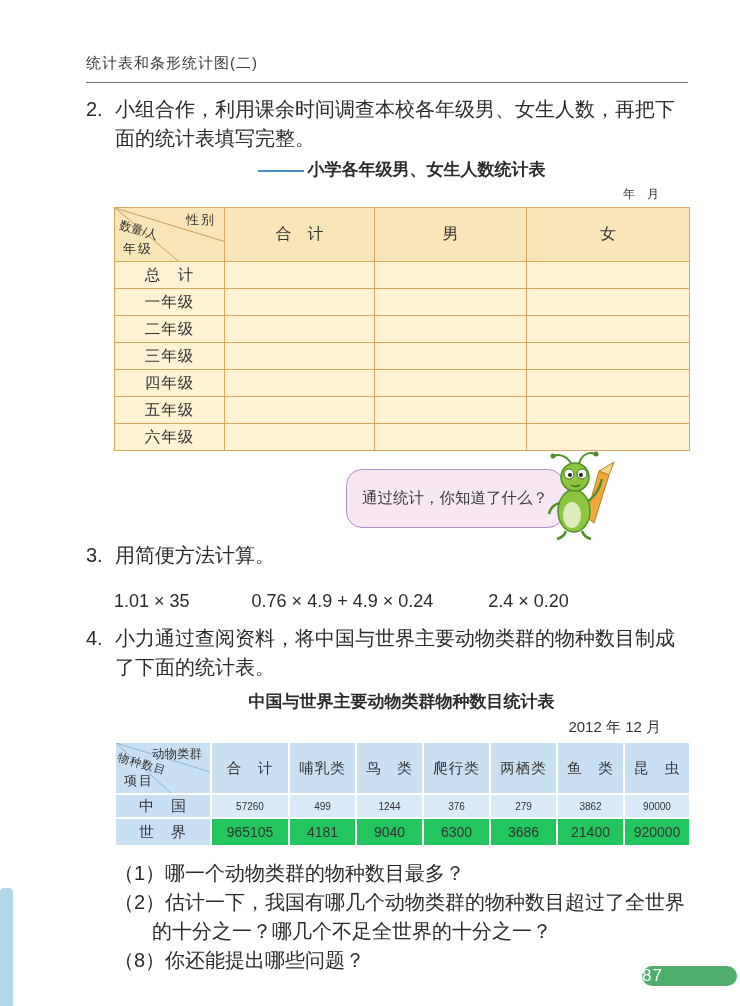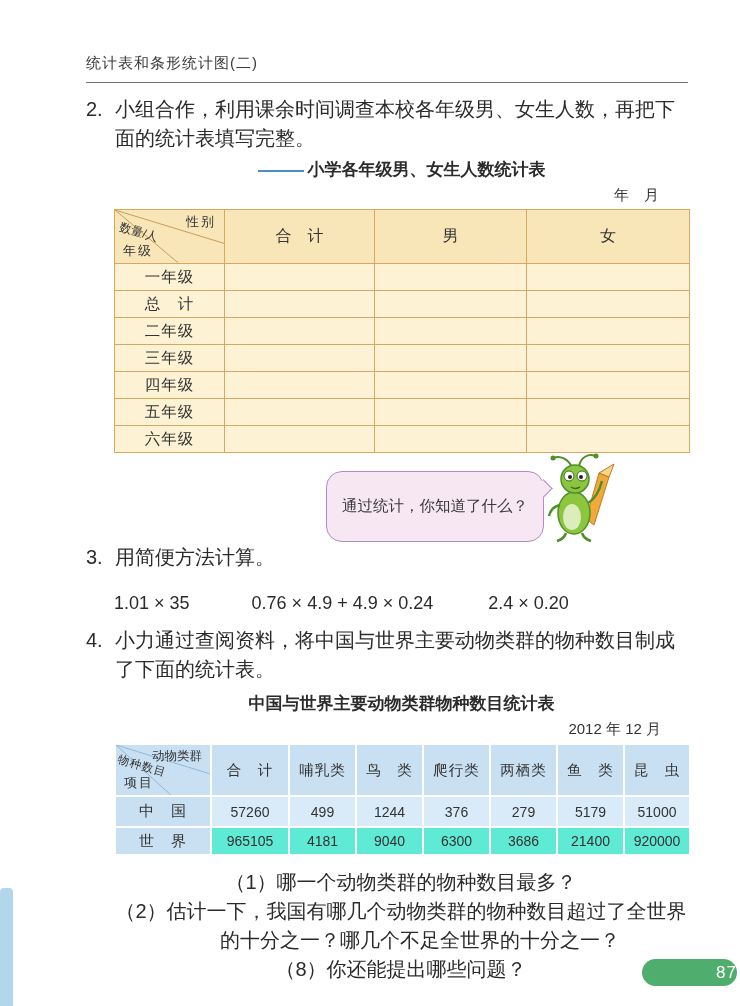--- a/index.html
+++ b/index.html
@@ -16,21 +16,21 @@
   .running-head { text-align: left; font-size: 15px; color: #3a3a3a; letter-spacing: 1px; }
   .rule { border-top: 1px solid #6f6f6f; margin-top: 9px; }
 
   .problem { display: flex; margin-top: 12px; font-size: 20px; line-height: 29px; }
   .pnum { width: 29px; flex: 0 0 29px; }
   .ptext { flex: 1; }
   .ptext .tline { white-space: nowrap; }
 
   .tbl-title { margin-left: 28px; width: 575px; text-align: center; font-size: 17px; font-weight: normal; margin-top: 5px; white-space: nowrap; }
   .blank { display: inline-block; width: 46px; border-bottom: 2px solid #4a90c8; vertical-align: 3px; margin-right: 4px; }
-  .tbl-date { margin-left: 28px; width: 575px; text-align: right; padding-right: 30px; font-size: 15px; color: #333; margin-top: 5px; }
+  .tbl-date { margin-left: 28px; width: 575px; text-align: right; padding-right: 30px; font-size: 12px; color: #333; margin-top: 5px; }
 
   table { border-collapse: collapse; table-layout: fixed; }
 
   
   .t1 { margin-left: 28px; width: 575px; margin-top: 4px; }
   .t1 th, .t1 td { border: 1px solid #d8a85f; font-weight: normal; text-align: center; color: #333; }
   .t1 .head th { height: 54px; background: #f8e6b9; font-size: 16px; }
   .t1 .drow th { height: 27px; background: #fdf2d3; font-size: 15.5px; letter-spacing: 1px; }
   .t1 .drow td { background: #fdf2d3; }
 
@@ -39,53 +39,53 @@
   .corner svg.diag { position: absolute; left: 0; top: 0; width: 100%; height: 100%; }
   .corner .cu { position: absolute; left: 7px; top: 9px; font-size: 12px; transform: rotate(16deg); transform-origin: left top; white-space: nowrap; }
   .corner .cc { position: absolute; right: 8px; top: 3px; font-size: 13px; letter-spacing: 2px; white-space: nowrap; }
   .corner .cr { position: absolute; left: 8px; bottom: 3px; font-size: 13px; letter-spacing: 2px; white-space: nowrap; }
   .corner .cu2 { font-size: 11.5px; left: 4px; top: 7px; }
   .corner .cc2 { letter-spacing: 0; font-size: 12.5px; }
 
   
   .bubble-row { position: relative; height: 82px; margin-top: 2px; }
   .bubble {
-    position: absolute; left: 240px; top: 16px;
+    position: absolute; left: 260px; top: 16px;
     background: #f6e7f3; border: 1.5px solid #b18cc8; border-radius: 16px;
-    padding: 24px 15px; font-size: 15.5px; color: #3a3a3a; white-space: nowrap;
+    padding: 18px 15px; font-size: 15.5px; color: #3a3a3a; white-space: nowrap;
   }
   .bubble:after {
     content: ""; position: absolute; right: -7px; top: 10px; width: 12px; height: 12px;
     background: #f6e7f3; border-right: 1.5px solid #b18cc8; border-top: 1.5px solid #b18cc8;
     transform: rotate(45deg);
   }
   .mascot { position: absolute; left: 456px; top: -4px; }
 
   
   .exprs { margin-left: 28px; margin-top: 21px; font-size: 18px; display: flex; white-space: nowrap; }
   .exprs .e2 { margin-left: 62px; }
   .exprs .e3 { margin-left: 55px; }
 
   
   .t2 { margin-left: 28px; width: 575px; margin-top: 4px; }
   .t2 th, .t2 td { border: 2px solid #ffffff; font-weight: normal; text-align: center; color: #333; }
   .t2 .head th { height: 52px; background: #c9e0f2; font-size: 14.5px; letter-spacing: 1px; }
   .t2 .drow th { background: #c9e0f2; font-size: 15px; letter-spacing: 1px; }
-  .t2 .r0 td { background: #d9eaf8; height: 31px; font-size: 14px; }
-  .t2 .r1 td { background: #5eead4; height: 28px; font-size: 14px; }
+  .t2 .r0 td { background: #d9eaf8; height: 24px; font-size: 10px; }
+  .t2 .r1 td { background: #22c55e; height: 28px; font-size: 14px; }
 
   .questions { margin-left: 28px; margin-top: 12px; font-size: 20px; line-height: 29px; }
-  .questions .qline { white-space: nowrap; text-align: center; }
+  .questions .qline { white-space: nowrap; }
   .q-indent { padding-left: 38px; }
 
   
   .badge {
-    position: absolute; right: 3px; bottom: 20px; width: 95px; height: 27px;
+    position: absolute; right: 3px; bottom: 20px; width: 95px; height: 20px;
     background: #4fae6d; border-radius: 14px; color: #fff; font-size: 17px;
-    display: flex; align-items: center; justify-content: flex-end; letter-spacing: 1px;
+    display: flex; align-items: center; justify-content: flex-start; letter-spacing: 1px;
   }
   .strip { position: absolute; left: 0; bottom: 0; width: 13px; height: 118px; background: #b3d7ea; border-radius: 4px 4px 0 0; }
 </style>
 </head>
 <body>
 
 <div class="page">
 
   <div class="running-head">
     <span>统计表和条形统计图(二)</span>
@@ -121,27 +121,27 @@
         </svg>
         <span class="cc">性别</span>
         <span class="cu">数量/人</span>
         <span class="cr">年级</span>
       </th>
       <th>合　计</th>
       <th>男</th>
       <th>女</th>
     </tr>
     <tr class="drow">
+      <th class="rl">总　计</th>
+      <td></td>
+          <td></td>
+          <td></td>
+    </tr>
+    <tr class="drow">
       <th class="rl">一年级</th>
-      <td></td>
-          <td></td>
-          <td></td>
-    </tr>
-    <tr class="drow">
-      <th class="rl">总　计</th>
       <td></td>
           <td></td>
           <td></td>
     </tr>
     <tr class="drow">
       <th class="rl">二年级</th>
       <td></td>
           <td></td>
           <td></td>
     </tr>
@@ -253,22 +253,22 @@
       <th>鱼　类</th>
       <th>昆　虫</th>
     </tr>
     <tr class="drow r0">
       <th>中　国</th>
       <td>57260</td>
       <td>499</td>
       <td>1244</td>
       <td>376</td>
       <td>279</td>
-      <td>5179</td>
-      <td>51000</td>
+      <td>3862</td>
+      <td>90000</td>
     </tr>
     <tr class="drow r1">
       <th>世　界</th>
       <td>965105</td>
       <td>4181</td>
       <td>9040</td>
       <td>6300</td>
       <td>3686</td>
       <td>21400</td>
       <td>920000</td>

